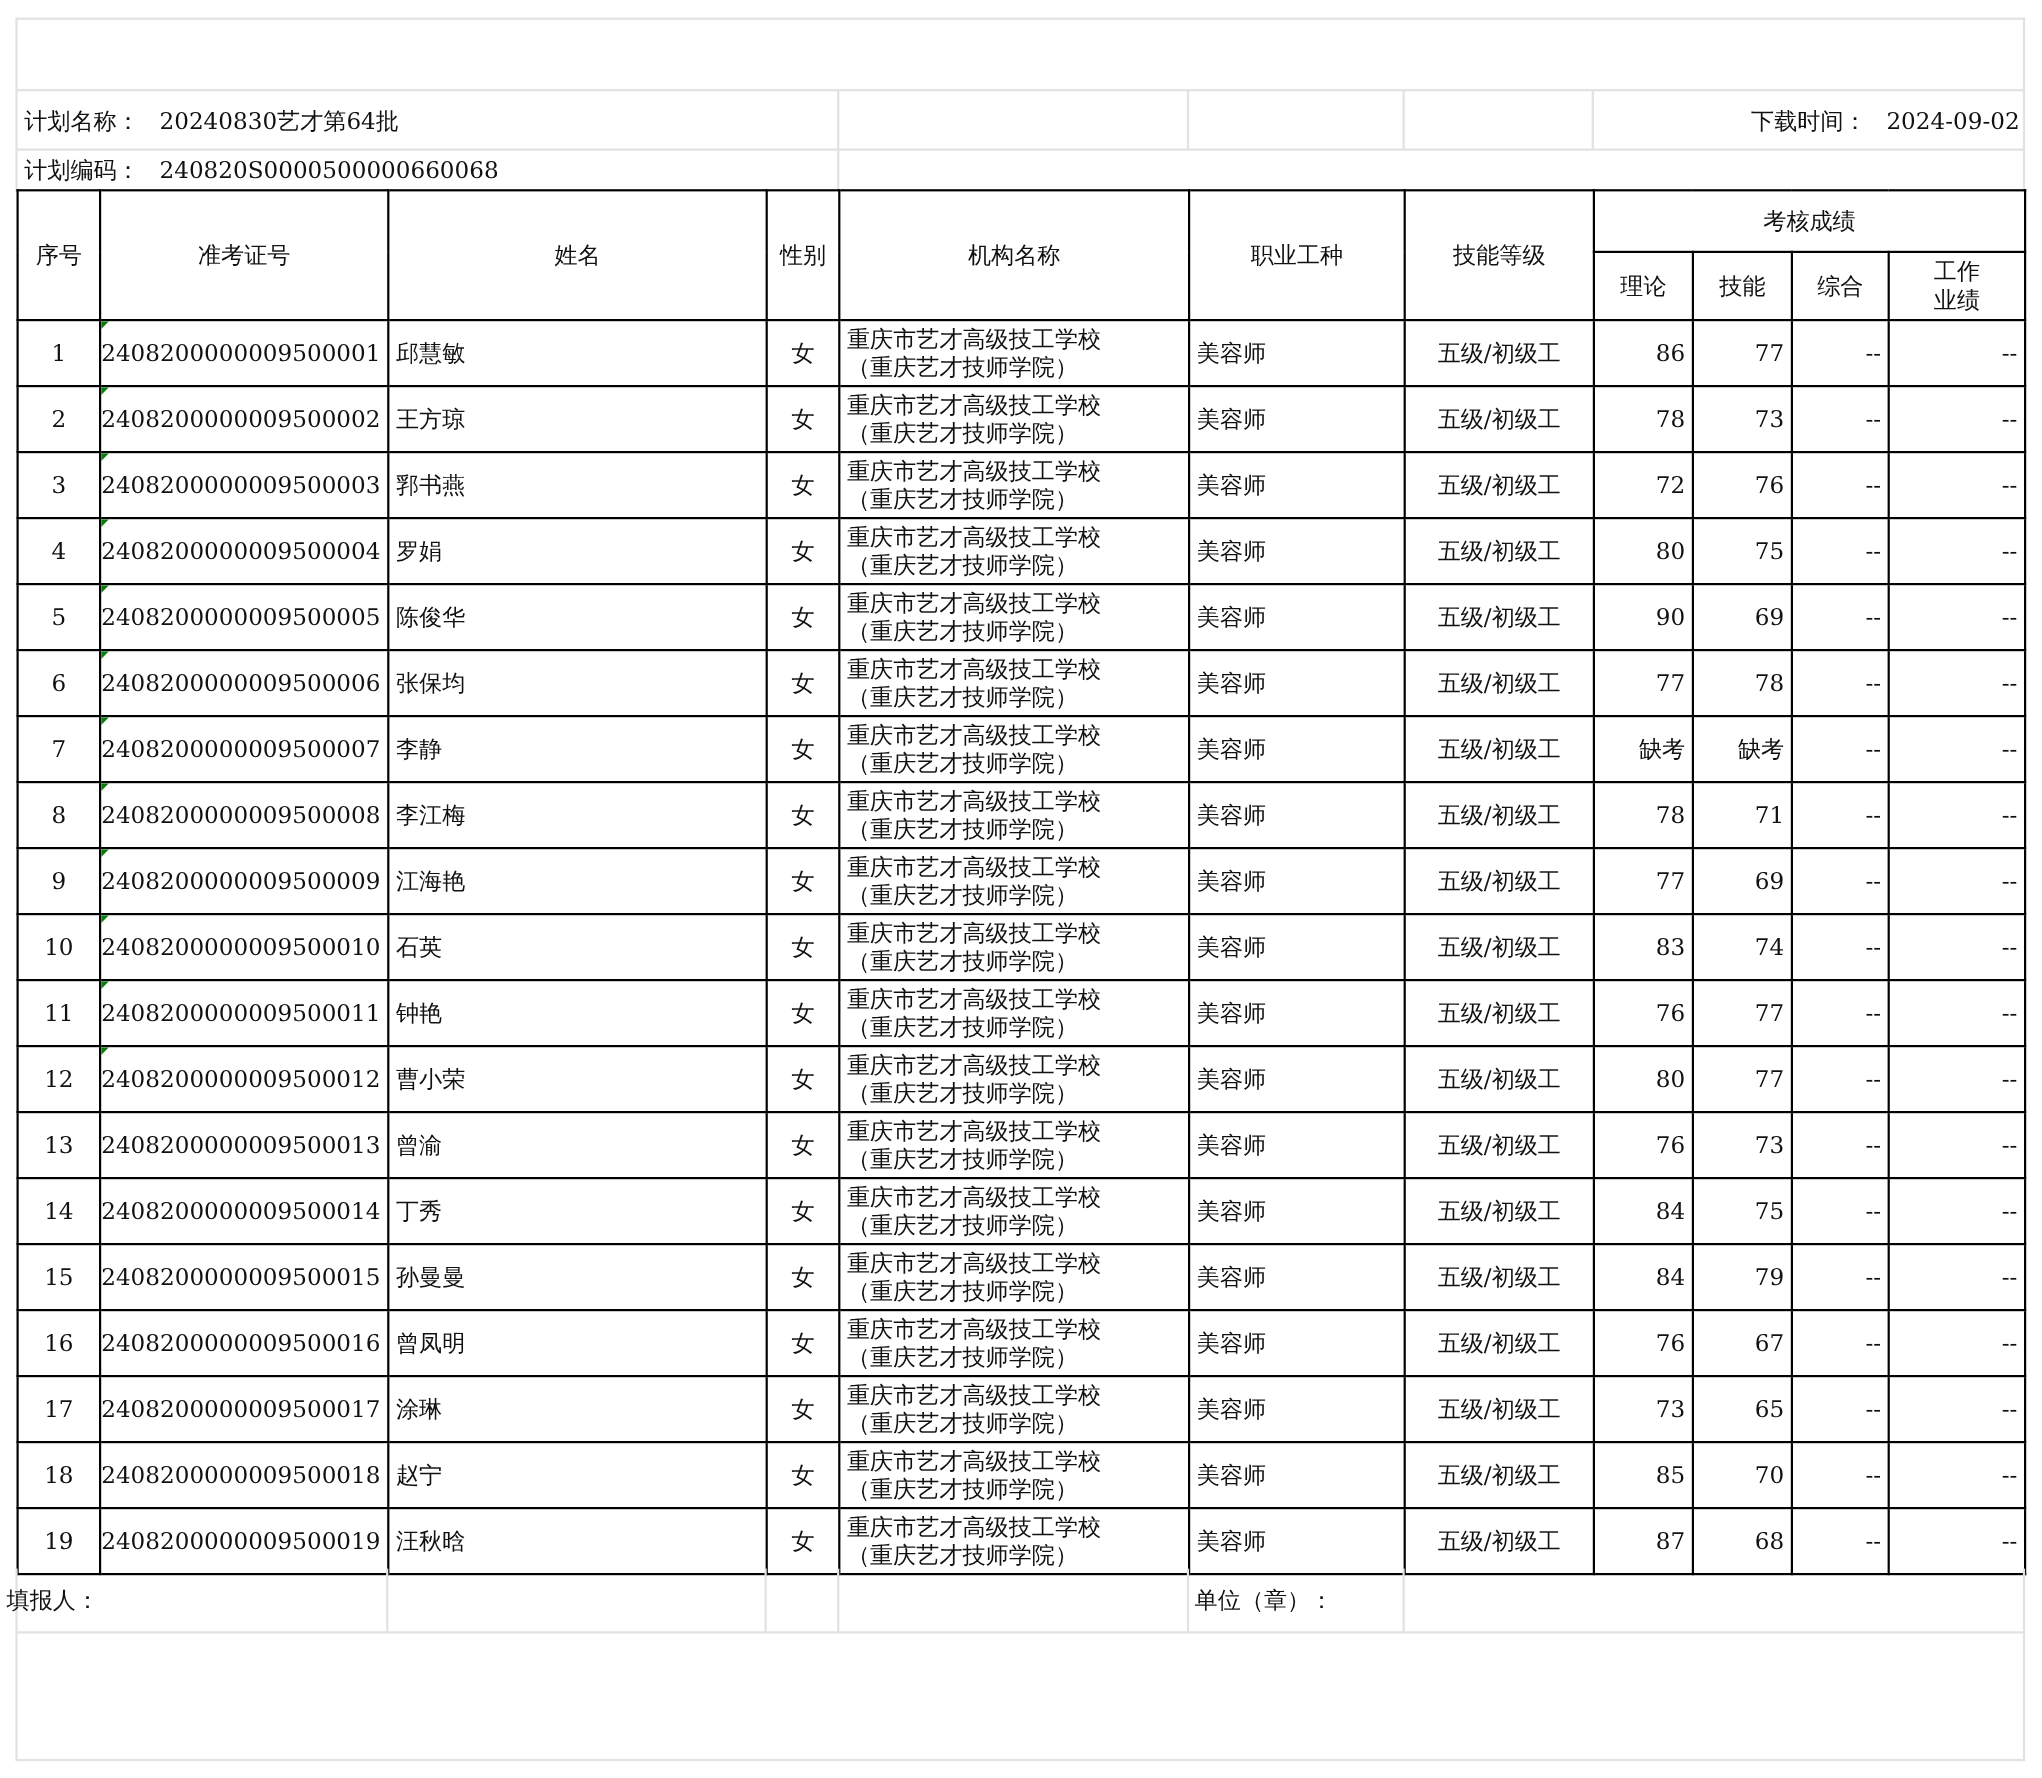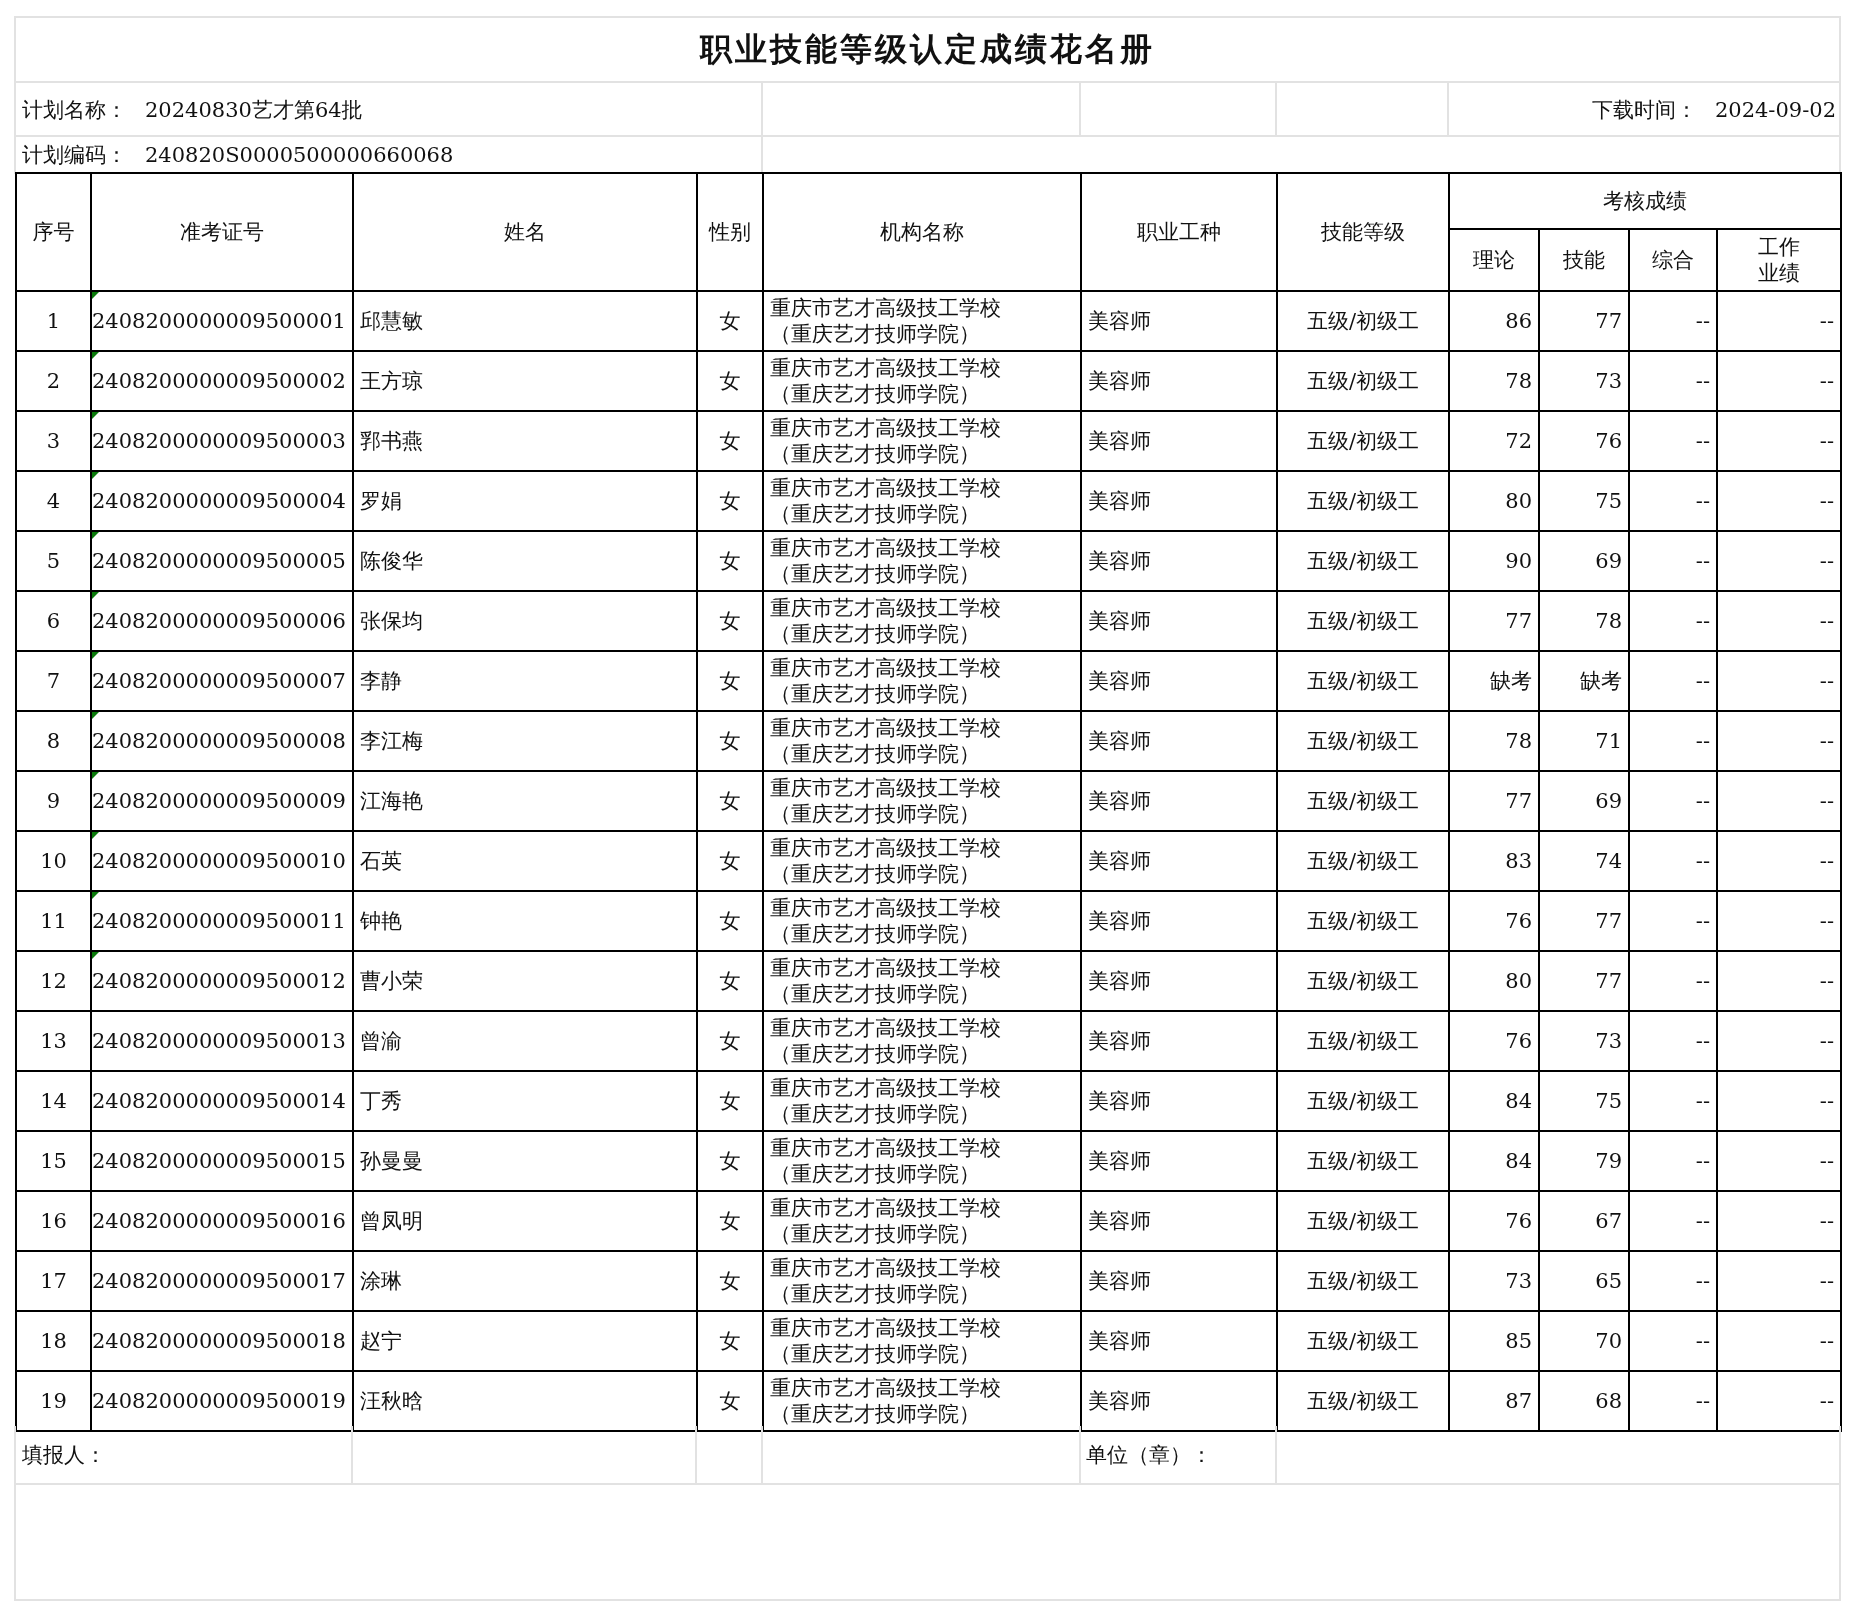--- a/index.html
+++ b/index.html
@@ -39,21 +39,20 @@
   <div class="gline-h" style="left:15px; top:81px; width:1826px;"></div>
   <div class="gline-h" style="left:15px; top:135px; width:1826px;"></div>
   <div class="gline-v" style="left:14px; top:16px; height:158px;"></div>
   <div class="gline-v" style="left:1839px; top:16px; height:158px;"></div>
 
   <div class="gline-v" style="left:761px; top:82px; height:90px;"></div>
   <div class="gline-v" style="left:1079px; top:82px; height:54px;"></div>
   <div class="gline-v" style="left:1275px; top:82px; height:54px;"></div>
   <div class="gline-v" style="left:1447px; top:82px; height:54px;"></div>
 
-  <div class="title">职业技能等级认定成绩花名册</div>
 
   <div class="meta" style="left:22px; top:84px; height:52px;">
     <span>计划名称：</span>
       <span>20240830艺才第64批</span>
   </div>
   <div class="meta" style="right:20px; top:84px; height:52px; justify-content:flex-end;">
     <span>下载时间：</span>
       <span>2024-09-02</span>
   </div>
   <div class="meta" style="left:22px; top:137px; height:35px;">
@@ -407,15 +406,15 @@
   <div class="gline-h" style="left:15px; top:1483px; width:1826px;"></div>
   <div class="gline-h" style="left:15px; top:1599px; width:1826px;"></div>
   <div class="gline-v" style="left:14px; top:1426px; height:175px;"></div>
   <div class="gline-v" style="left:1839px; top:1426px; height:175px;"></div>
   <div class="gline-v" style="left:351px; top:1426px; height:58px;"></div>
   <div class="gline-v" style="left:695px; top:1426px; height:58px;"></div>
   <div class="gline-v" style="left:761px; top:1426px; height:58px;"></div>
   <div class="gline-v" style="left:1079px; top:1426px; height:58px;"></div>
   <div class="gline-v" style="left:1275px; top:1426px; height:58px;"></div>
 
-  <div class="footer-cell" style="left:22px; top:1426px; height:58px;text-align:center;">填报人：</div>
+  <div class="footer-cell" style="left:6px; top:1426px; height:58px;text-align:center;">填报人：</div>
   <div class="footer-cell" style="left:1086px; top:1426px; height:58px;">单位（章）：</div>
 </div>
 
 </body></html>

